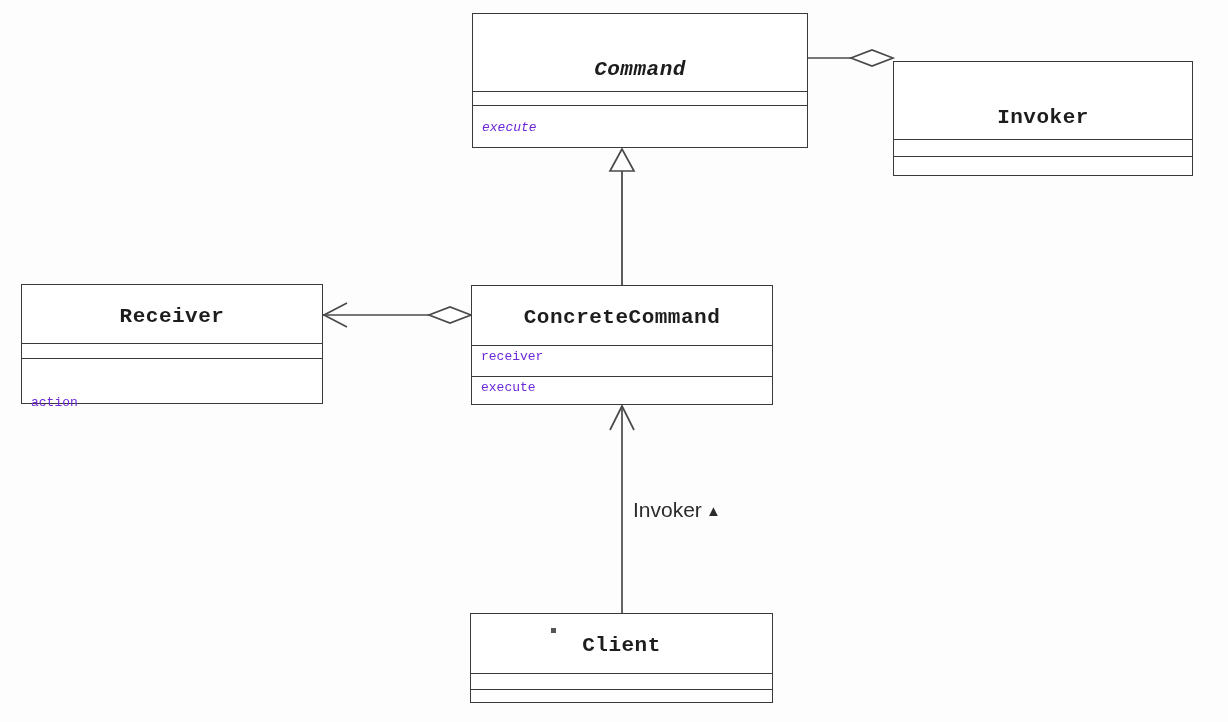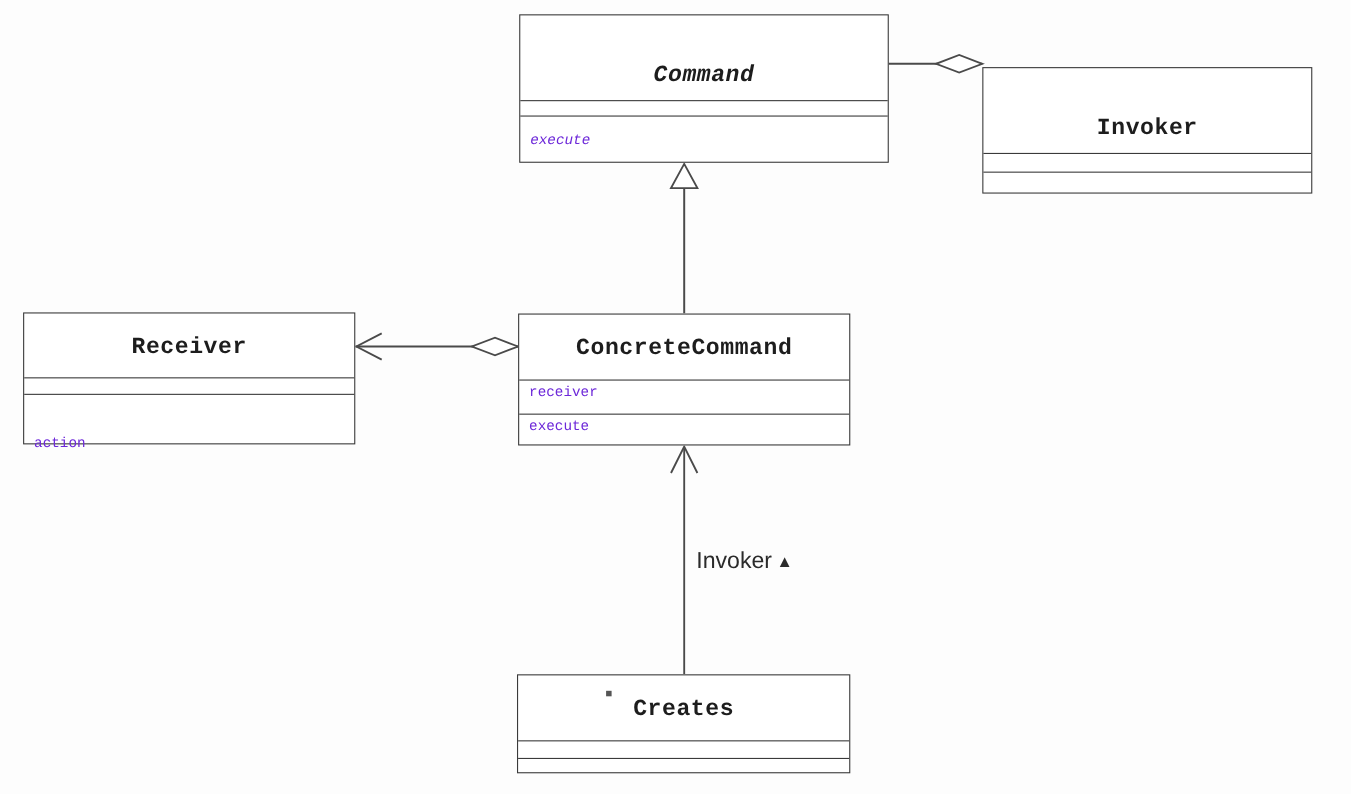--- a/index.html
+++ b/index.html
@@ -139,21 +139,21 @@
 
   <div class="uml-box" style="left:471px; top:285px; width:302px; height:120px;text-decoration:underline;">
     <div class="uml-title" style="top:20px;">ConcreteCommand</div>
     <div class="uml-sep" style="top:59px;"></div>
     <div class="uml-row" style="top:63px;">receiver</div>
     <div class="uml-sep" style="top:90px;"></div>
     <div class="uml-row" style="top:94px;">execute</div>
   </div>
 
   <div class="uml-box" style="left:470px; top:613px; width:303px; height:90px;">
-    <div class="uml-title" style="top:20px;">Creates</div>
+    <div class="uml-title" style="top:20px;">Client</div>
     <div class="uml-sep" style="top:59px;"></div>
     <div class="uml-sep" style="top:75px;"></div>
     <span class="speck" style="left:80px; top:14px;"></span>
   </div>
 
   <div class="edge-label" style="left:633px; top:498px;">
     <span>Invoker</span><span class="tri">▲</span>
   </div>
 
 </div>

